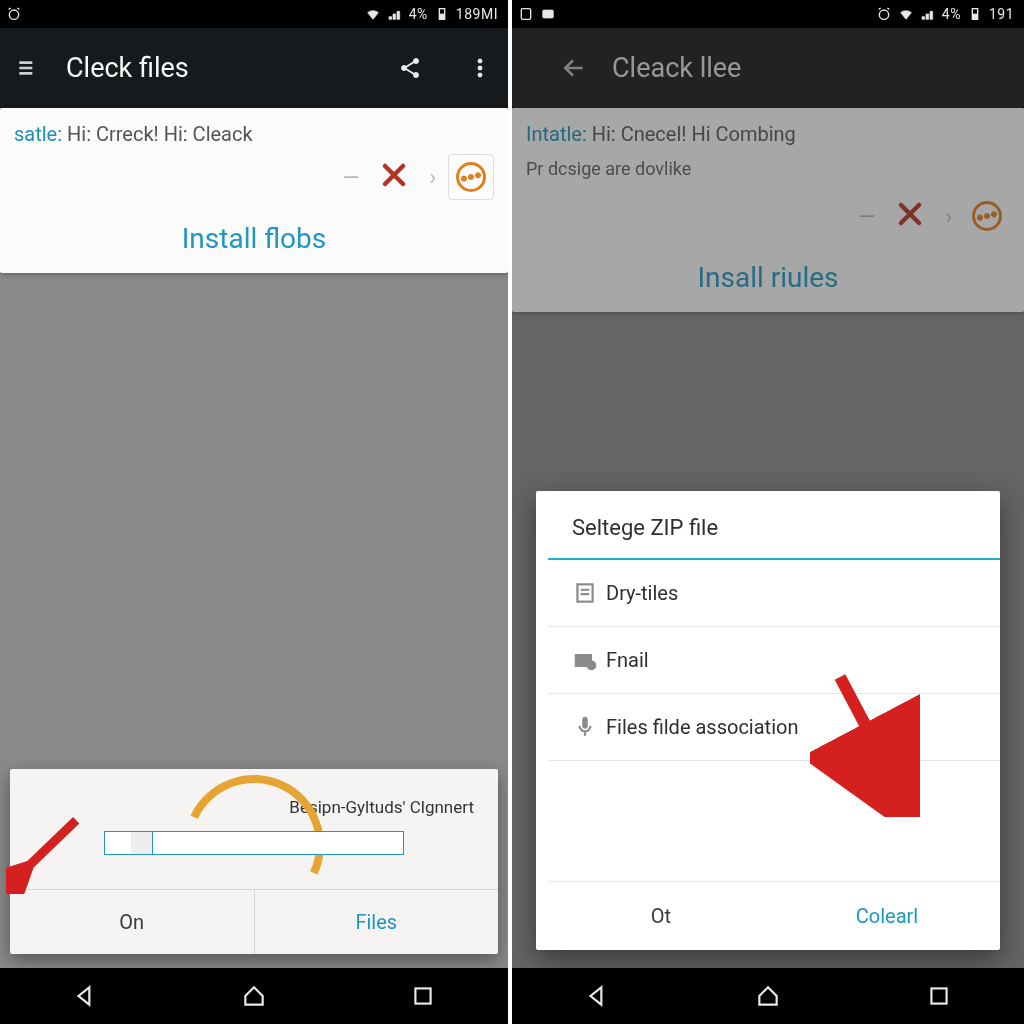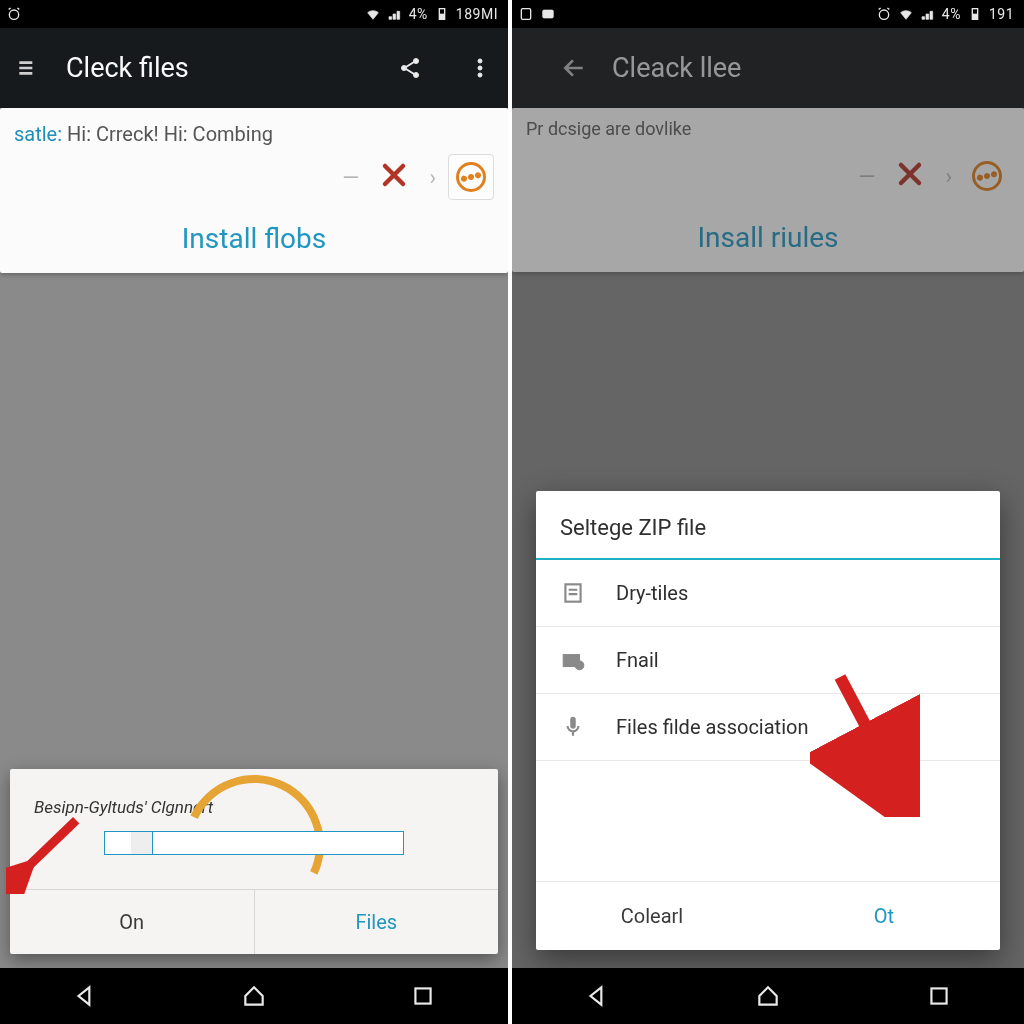--- a/index.html
+++ b/index.html
@@ -91,21 +91,21 @@
 
   .bg-fill { flex:1; }
 
   
   .dialogA {
     position:absolute; left: 10px; right: 10px; bottom: 70px;
     background:#f5f4f2; border-radius:2px;
     box-shadow: 0 6px 18px rgba(0,0,0,.4);
     overflow:hidden;
   }
-  .dialogA .body { padding: 28px 24px 34px; text-align:left; position:relative;font-style:italic; }
+  .dialogA .body { padding: 28px 24px 34px; text-align:right; position:relative; }
   .dialogA .dlabel { font-size: 17px; color:#333; margin-bottom: 14px; }
   .progress {
     width: 300px; height: 24px; margin: 0 auto; border:1px solid #2196c3;
     background:#fff; position:relative; display:flex;
   }
   .progress .thumb { width: 22px; height: 100%; background:#eee; border-right:1px solid #2196c3; margin-left: 26px; }
   .arc {
     position:absolute; width: 140px; height: 140px; left: 50%; top: 6px; transform: translateX(-50%);
     border: 8px solid transparent; border-top-color:#e6a435; border-right-color:#e6a435;
     border-radius:50%; transform: translateX(-50%) rotate(-20deg);
@@ -120,27 +120,28 @@
     position:absolute; left: 14px; bottom: 160px; width:0;height:0;
   }
   .arrowL svg { width: 90px; height: 90px; position:absolute; left:-8px; bottom:-30px; }
 
   
   .dialogB {
     position:absolute; left: 24px; right: 24px; bottom: 74px;
     background:#fff; border-radius:2px;
     box-shadow: 0 10px 30px rgba(0,0,0,.45);
     overflow:hidden;
+    padding-left:12px;
   }
   .dialogB .hdr {
     padding: 24px 24px 18px; font-size: 22px; color:#2f2f2f;
     border-bottom: 2px solid #1fb0c7;
   }
   .dialogB .row {
-    display:flex; align-items:center; gap: 30px;
+    display:flex; align-items:center; gap: 8px;
     padding: 20px 24px; font-size: 20px; color:#2f2f2f;
     border-bottom: 1px solid #e8e8e8;
   }
   .dialogB .row:last-of-type { border-bottom:none; }
   .dialogB .rico { width: 26px; height: 26px; display:flex; align-items:center; justify-content:center; }
   .dialogB .rico svg { width: 100%; height:100%; fill:#8a8a8a; stroke:#8a8a8a; }
   .dialogB .gap { height: 120px; position:relative; }
   .dialogB .btns { display:flex; border-top:1px solid #e8e8e8; }
   .dialogB .btns > div { flex:1; text-align:center; padding: 22px 0; font-size: 20px; color:#3a3a3a; }
   .dialogB .btns > div + div { color:#1a98bf; }
@@ -220,21 +221,21 @@
         <svg viewBox="0 0 24 24">
           <circle cx="12" cy="5" r="2"></circle>
           <circle cx="12" cy="12" r="2"></circle>
           <circle cx="12" cy="19" r="2"></circle>
         </svg>
       </span>
   </div>
 
   <div class="card topcard">
     <div class="line1">
-      <span>satle:</span><span class="gray"> Hi: Crreck! Hi: Combing</span>
+      <span>satle:</span><span class="gray"> Hi: Crreck! Hi: Cleack</span>
     </div>
     <div class="iconrow">
       <span class="chevr">—</span>
       <span class="chip nob">
           <span class="x-icon"><svg viewBox="0 0 40 40">
               <path d="M8 8 L32 32 M32 8 L8 32"></path>
             </svg></span>
         </span>
       <span class="chevr">›</span>
       <span class="chip">
@@ -336,20 +337,23 @@
     <span class="back">
         <svg viewBox="0 0 24 24">
           <path d="M20 12H5M11 5l-7 7 7 7"></path>
         </svg>
       </span>
     <span class="title">Cleack llee</span>
     <span class="spacer"></span>
   </div>
 
   <div class="card topcard">
+    <div class="line1">
+      <span>Intatle:</span><span class="gray"> Hi: Cnecel! Hi Combing</span>
+    </div>
     <div class="line2">Pr dcsige are dovlike</div>
     <div class="iconrow">
       <span class="chevr">—</span>
       <span class="chip nob">
           <span class="x-icon"><svg viewBox="0 0 40 40">
               <path d="M8 8 L32 32 M32 8 L8 32"></path>
             </svg></span>
         </span>
       <span class="chevr">›</span>
       <span class="chip nob">
@@ -399,22 +403,22 @@
             <defs>
               <marker id="ahR" markerWidth="12" markerHeight="12" refX="6" refY="6" orient="auto">
                 <path d="M0 0 L12 6 L0 12 z" fill="#d4201f"></path>
               </marker>
             </defs>
             <path d="M30 10 L88 120" stroke="#d4201f" stroke-width="12" marker-end="url(#ahR)"></path>
           </svg>
       </span>
     </div>
     <div class="btns">
+      <div>Ot</div>
       <div>Colearl</div>
-      <div>Ot</div>
     </div>
   </div>
 
   <div class="navbar">
     <span class="nb">
         <svg viewBox="0 0 24 24">
           <path d="M16 4 L6 12 L16 20 Z" fill="none"></path>
         </svg>
       </span>
     <span class="nb">

